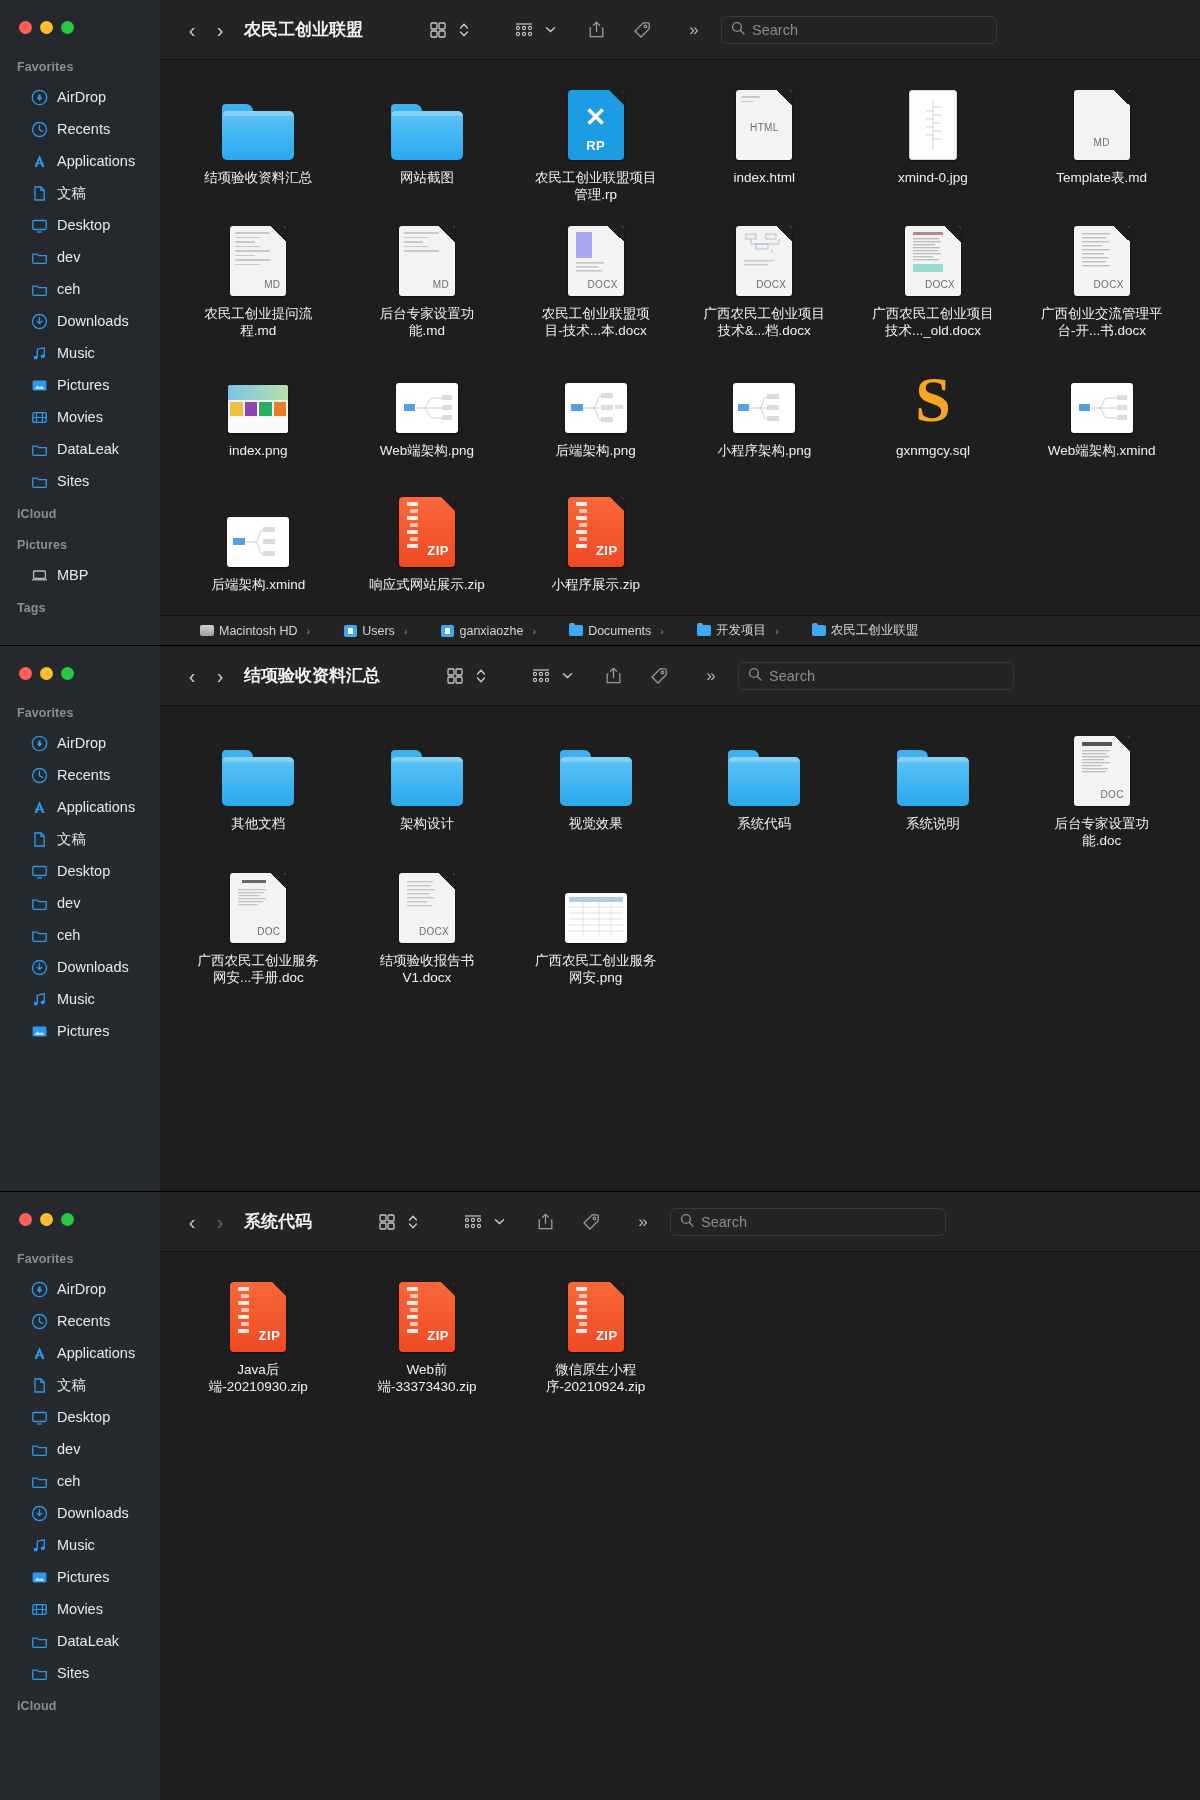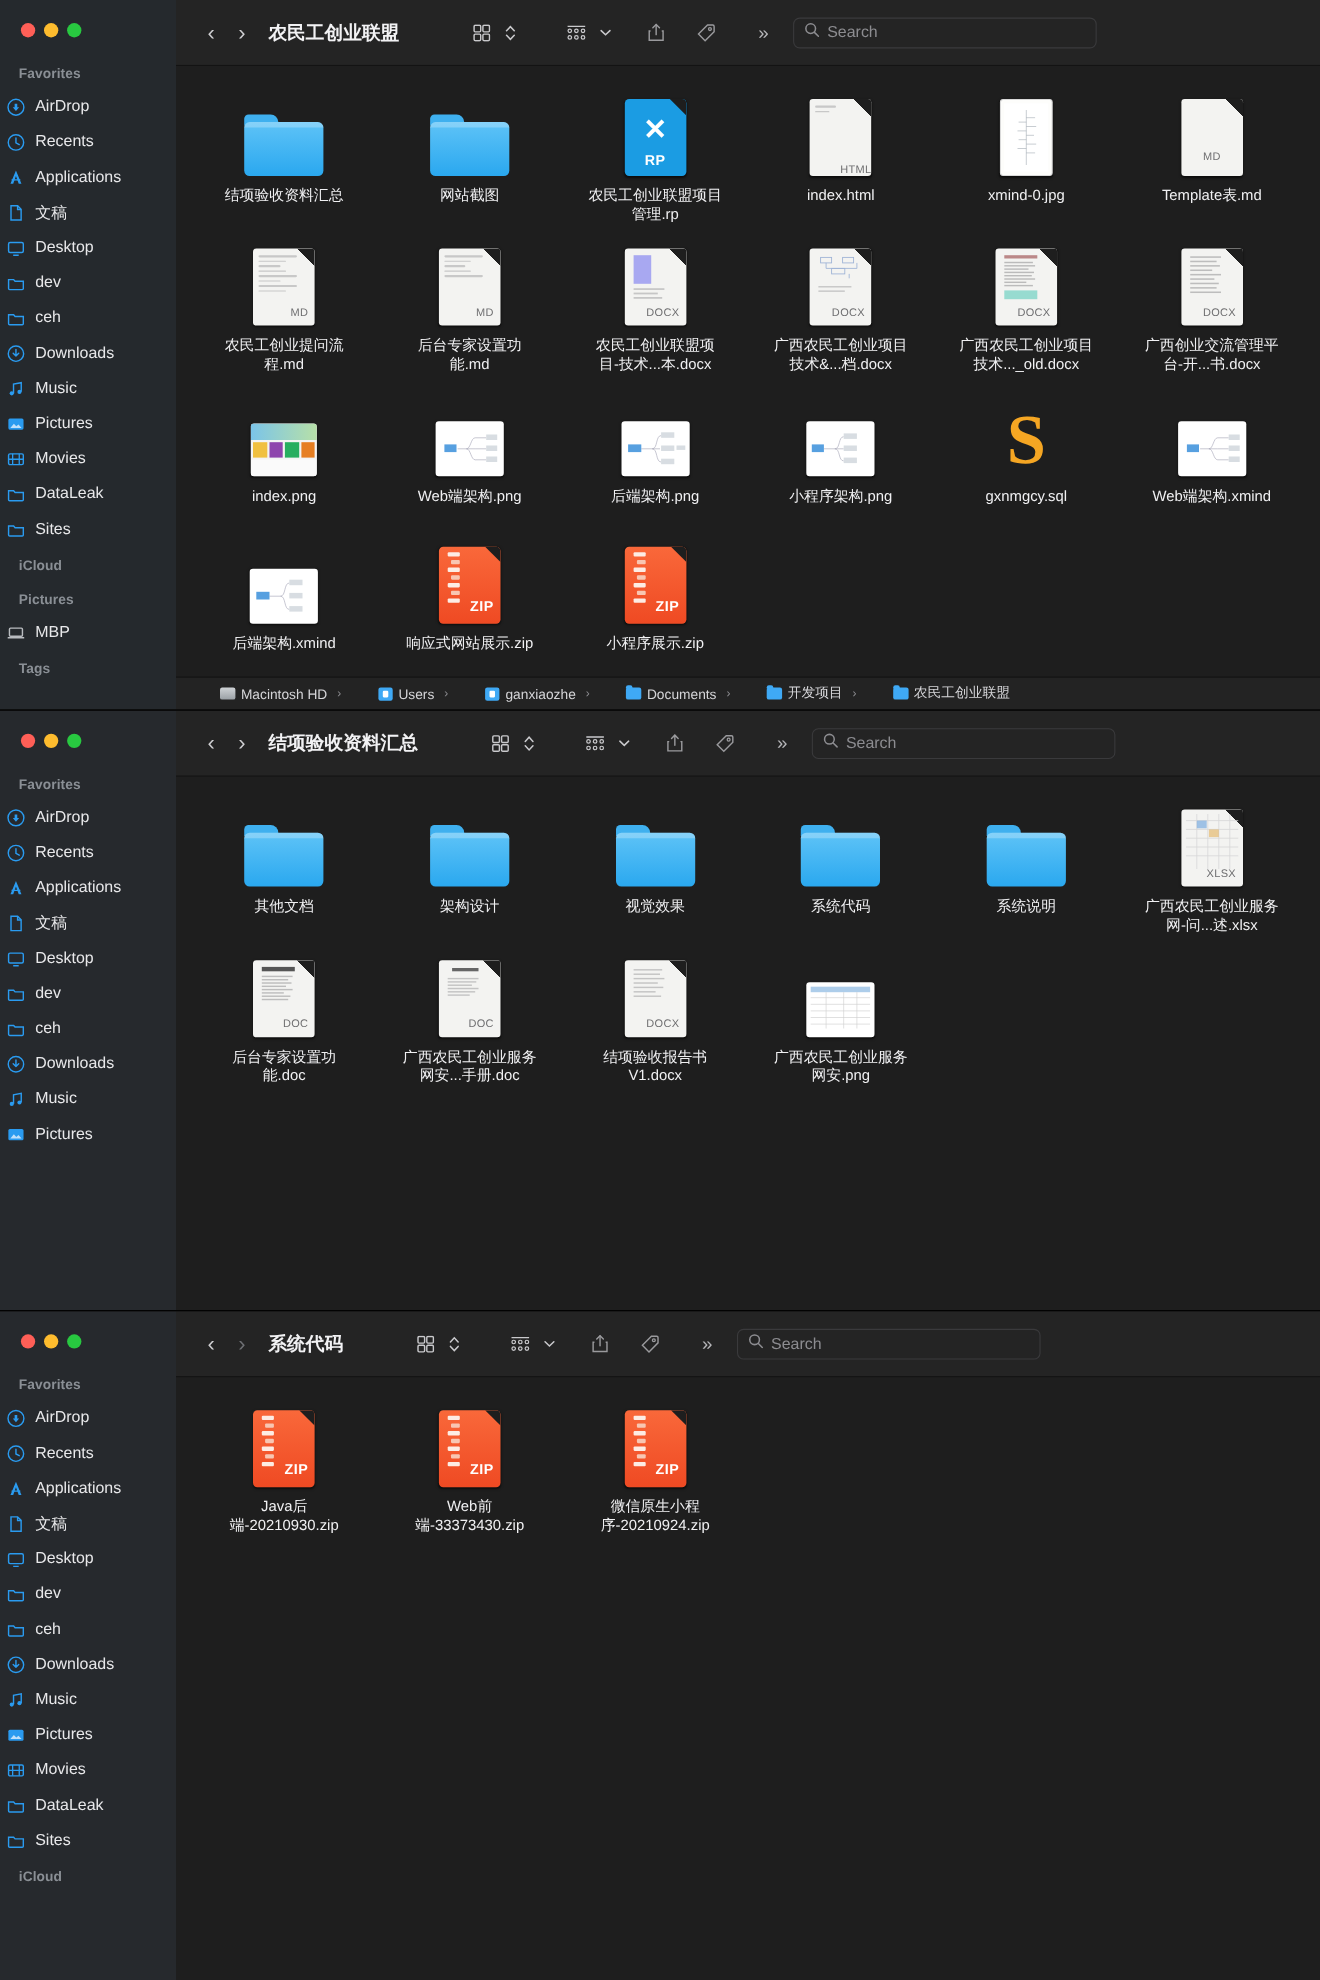--- a/index.html
+++ b/index.html
@@ -47,21 +47,21 @@
     font-size: 12.5px;
     font-weight: 700;
     padding: 10px 0 7px 17px;
     letter-spacing: 0.1px;
   }
   .side-item {
     display:flex;
     align-items:center;
     gap: 9px;
     height: 32px;
-    padding-left: 6px;
+    padding-left: 31px;
     color: #e8e8ea;
     font-size: 14.5px;
   }
   .side-item .ico { width:17px; height:17px; flex:0 0 17px; display:flex; align-items:center; justify-content:center; }
   .side-item .ico svg { display:block; }
 
   
   .content { flex:1; display:flex; flex-direction:column; min-width:0; background:#1e1e1e; }
   .toolbar {
     height: 60px;
@@ -481,21 +481,21 @@
           <div class="label">农民工创业联盟项目管理.rp</div>
         </div>
         <div class="cell">
           <div class="art">
             <div class="doc">
                 <div class="corner"></div>
                 <div class="lines" style="right:20px">
                   <i style="width:60%"></i>
                   <i style="width:40%"></i>
                 </div>
-                <div class="kind" style="left:0;right:0;text-align:right;bottom:0;">HTML</div>
+                <div class="kind" style="left:0;right:0;text-align:center;bottom:27px;">HTML</div>
               </div>
           </div>
           <div class="label">index.html</div>
         </div>
         <div class="cell">
           <div class="art">
             <div class="doc" style="width:48px;background:#fdfdfb;border:1px solid #d9d9d9;">
               <div class="thumbart" style="inset:3px;background:#fff">
                 <svg width="100%" height="100%" viewBox="0 0 40 60">
                     <g stroke="#9aa3ad" stroke-width=".5" fill="none">
@@ -1047,38 +1047,20 @@
                 <div class="tab"></div>
                 <div class="body"></div>
               </div>
             </div>
           <div class="label">系统说明</div>
         </div>
         <div class="cell">
           <div class="art">
             <div class="doc">
                 <div class="corner"></div>
-              <div class="thumbart" style="inset:4px 4px 16px 4px">
-                <svg width="100%" height="100%" viewBox="0 0 48 50">
-                    <g stroke="#d5d5d5" stroke-width=".7">
-                      <path d="M0 6h48M0 14h48M0 22h48M0 30h48M0 38h48M10 0v50M20 0v50M30 0v50M40 0v50"></path>
-                    </g>
-                    <rect x="10" y="6" width="9" height="7" fill="#4a90d9" opacity=".5"></rect>
-                    <rect x="21" y="14" width="9" height="7" fill="#e0a33c" opacity=".5"></rect>
-                  </svg>
-              </div>
-              <div class="kind">XLSX</div>
-              </div>
-          </div>
-          <div class="label">广西农民工创业服务网-问...述.xlsx</div>
-        </div>
-        <div class="cell">
-          <div class="art">
-            <div class="doc">
-                <div class="corner"></div>
               <div class="thumbart"><svg width="100%" height="100%" viewBox="0 0 48 52">
                     <rect x="4" y="2" width="30" height="4" fill="#555"></rect>
                     <g fill="#bdbdbd">
                       <rect x="4" y="10" width="28" height="1.3"></rect>
                       <rect x="4" y="13" width="24" height="1.3"></rect>
                       <rect x="4" y="16" width="27" height="1.3"></rect>
                       <rect x="4" y="19" width="22" height="1.3"></rect>
                       <rect x="4" y="22" width="28" height="1.3"></rect>
                       <rect x="4" y="25" width="20" height="1.3"></rect>
                       <rect x="4" y="28" width="26" height="1.3"></rect>

